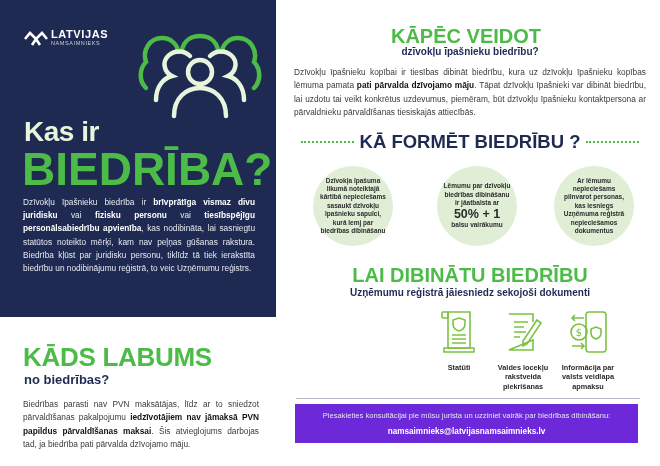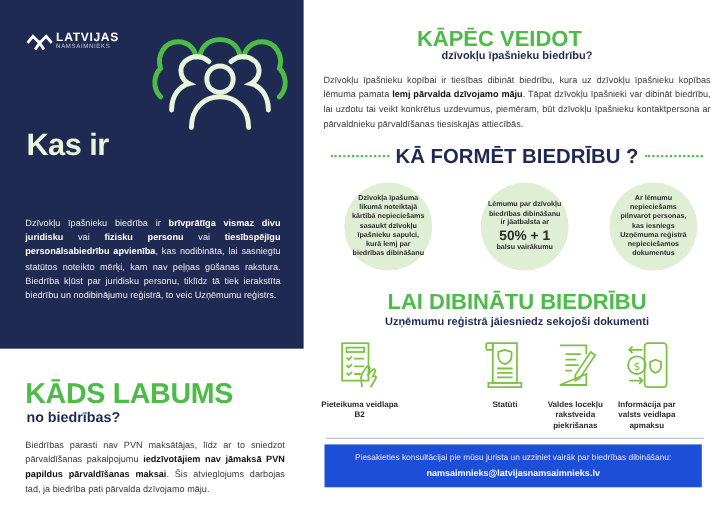--- a/index.html
+++ b/index.html
@@ -28,21 +28,21 @@
   .left-body b { color: #ffffff; }
 
   .benefit-title { position: absolute; left: 23px; top: 342px; color: #4cbb47; font-size: 26px; font-weight: bold; letter-spacing: -0.3px; }
   .benefit-sub { position: absolute; left: 24px; top: 372px; color: #1f2a52; font-size: 13px; font-weight: bold; }
   .benefit-body {
     position: absolute; left: 23px; top: 398px; width: 236px;
     font-size: 8.3px; line-height: 13.4px; text-align: justify; color: #3a3a3a;
   }
   .benefit-body b { color: #111; }
 
-  .why-title { position: absolute; left: 264px; top: 25px; width: 380px; text-align: center; color: #4cbb47; font-size: 20px; font-weight: bold; }
+  .why-title { position: absolute; left: 276px; top: 25px; width: 380px; text-align: center; color: #4cbb47; font-size: 20px; font-weight: bold; }
   .why-sub { position: absolute; left: 280px; top: 46px; width: 380px; text-align: center; color: #1f2a52; font-size: 10px; font-weight: bold; }
   .why-body {
     position: absolute; left: 294px; top: 66px; width: 352px;
     font-size: 8.3px; line-height: 13.4px; text-align: justify; color: #3a3a3a;
   }
   .why-body b { color: #111; }
 
   .form-title-row { position: absolute; left: 295px; top: 131px; width: 350px; display: flex; align-items: center; justify-content: center; }
   .dash { flex: 1; border-top: 2px dotted #4cbb47; height: 0; margin: 0 6px; }
   .form-title { color: #1f2a52; font-size: 18.5px; font-weight: bold; white-space: nowrap; }
@@ -68,21 +68,21 @@
   .d1 { left: 0; }
   .d2 { left: 66px; }
   .d3 { left: 132px; }
   .d4 { left: 196px; }
   .d5 { left: 261px; }
 
   .divider { position: absolute; left: 296px; top: 398px; width: 344px; border-top: 1px solid #b8bcc9; }
 
   .contact-box {
     position: absolute; left: 295px; top: 404px; width: 343px; height: 39px;
-    background: #1d4ed8; text-align: center; color: #e3e6ef;
+    background: #6d28d9; text-align: center; color: #e3e6ef;
   }
   .contact-text { font-size: 7.6px; margin-top: 7px; }
   .contact-email { font-size: 8.2px; font-weight: bold; color: #ffffff; margin-top: 4px; display: inline-block; }
 </style>
 </head>
 <body>
 
 <div class="left-panel">
   <div class="logo">
     <svg class="logo-mark" viewBox="0 0 24 16">
@@ -105,31 +105,32 @@
 
     <g stroke="#e6f5dc" stroke-width="4.5">
       <path d="M20 72 C20 58 28 50 36 48 C28 44 26 34 32 28 C38 22 48 22 54 28"></path>
       <path d="M108 72 C108 58 100 50 92 48 C100 44 102 34 96 28 C90 22 80 22 74 28"></path>
       <circle cx="64" cy="44" r="12"></circle>
       <path d="M38 88 C38 70 50 60 64 60 C78 60 90 70 90 88"></path>
     </g>
   </svg>
 
   <div class="hero-kicker">Kas ir</div>
+  <div class="hero-title">BIEDRĪBA?</div>
 
   <p class="left-body" id="hero-body"><span>Dzīvokļu īpašnieku biedrība ir </span><b>brīvprātīga vismaz divu juridisku</b><span> vai </span><b>fizisku personu</b><span> vai </span><b>tiesībspējīgu personālsabiedrību apvienība</b><span>, kas nodibināta, lai sasniegtu statūtos noteikto mērķi, kam nav peļņas gūšanas rakstura. Biedrība kļūst par juridisku personu, tiklīdz tā tiek ierakstīta biedrību un nodibinājumu reģistrā, to veic Uzņēmumu reģistrs.</span></p>
 </div>
 
 <div class="benefit-title">KĀDS LABUMS</div>
 <div class="benefit-sub">no biedrības?</div>
 <p class="benefit-body" id="benefit-body"><span>Biedrības parasti nav PVN maksātājas, līdz ar to sniedzot pārvaldīšanas pakalpojumu </span><b>iedzīvotājiem nav jāmaksā PVN papildus pārvaldīšanas maksai</b><span>. Šis atvieglojums darbojas tad, ja biedrība pati pārvalda dzīvojamo māju.</span></p>
 
 <div class="why-title">KĀPĒC VEIDOT</div>
 <div class="why-sub">dzīvokļu īpašnieku biedrību?</div>
-<p class="why-body" id="why-body"><span>Dzīvokļu īpašnieku kopībai ir tiesības dibināt biedrību, kura uz dzīvokļu īpašnieku kopības lēmuma pamata </span><b>lemj pārvalda dzīvojamo māju</b><span>. Tāpat dzīvokļu īpašnieki var dibināt biedrību, lai uzdotu tai veikt konkrētus uzdevumus, piemēram, būt dzīvokļu īpašnieku kontaktpersona ar pārvaldnieku pārvaldīšanas tiesiskajās attiecībās.</span></p>
+<p class="why-body" id="why-body"><span>Dzīvokļu īpašnieku kopībai ir tiesības dibināt biedrību, kura uz dzīvokļu īpašnieku kopības lēmuma pamata </span><b>pati pārvalda dzīvojamo māju</b><span>. Tāpat dzīvokļu īpašnieki var dibināt biedrību, lai uzdotu tai veikt konkrētus uzdevumus, piemēram, būt dzīvokļu īpašnieku kontaktpersona ar pārvaldnieku pārvaldīšanas tiesiskajās attiecībās.</span></p>
 
 <div class="form-title-row">
   <span class="dash"></span>
   <span class="form-title">KĀ FORMĒT BIEDRĪBU ?</span>
   <span class="dash"></span>
 </div>
 
 <div class="circles">
   <div class="circle c1">
     <span>Dzīvokļa īpašuma likumā noteiktajā kārtībā nepieciešams sasaukt dzīvokļu īpašnieku sapulci, kurā lemj par biedrības dibināšanu</span>
@@ -143,29 +144,20 @@
   </div>
   <div class="circle c3">
     <span>Ar lēmumu nepieciešams pilnvarot personas, kas iesniegs Uzņēmuma reģistrā nepieciešamos dokumentus</span>
   </div>
 </div>
 
 <div class="docs-title">LAI DIBINĀTU BIEDRĪBU</div>
 <div class="docs-sub">Uzņēmumu reģistrā jāiesniedz sekojoši dokumenti</div>
 
 <div class="doc-items">
-  <div class="doc-item d1">
-    <svg class="doc-icon" viewBox="0 0 40 44" fill="none" stroke="#7cc242" stroke-width="1.6">
-      <rect x="4" y="2" width="24" height="34"></rect>
-      <rect x="8" y="6" width="16" height="4"></rect>
-      <path d="M8 15 l2 2 l3 -3 M15 16 h9 M8 22 l2 2 l3 -3 M15 23 h9 M8 29 l2 2 l3 -3 M15 30 h6"></path>
-      <path d="M22 42 C22 36 20 34 22 30 L26 24 C27 22 30 23 29 26 L28 30 L32 26 C33 25 35 26 34 28 L32 32 C34 31 36 33 34 35 L30 42"></path>
-    </svg>
-    <div class="doc-label">Pieteikuma veidlapa B2</div>
-  </div>
   <div class="doc-item d3">
     <svg class="doc-icon" viewBox="0 0 40 44" fill="none" stroke="#7cc242" stroke-width="1.6">
       <rect x="3" y="2" width="6" height="6" rx="1"></rect>
       <path d="M9 2 H31 V38 H9 Z"></path>
       <path d="M5 38 H35 V42 H5 Z"></path>
       <path d="M20 8 l6 2 v4 c0 4 -3 6 -6 7 c-3 -1 -6 -3 -6 -7 v-4 z"></path>
       <path d="M13 25 h14 M13 29 h14 M13 33 h14"></path>
     </svg>
     <div class="doc-label">Statūti</div>
   </div>

